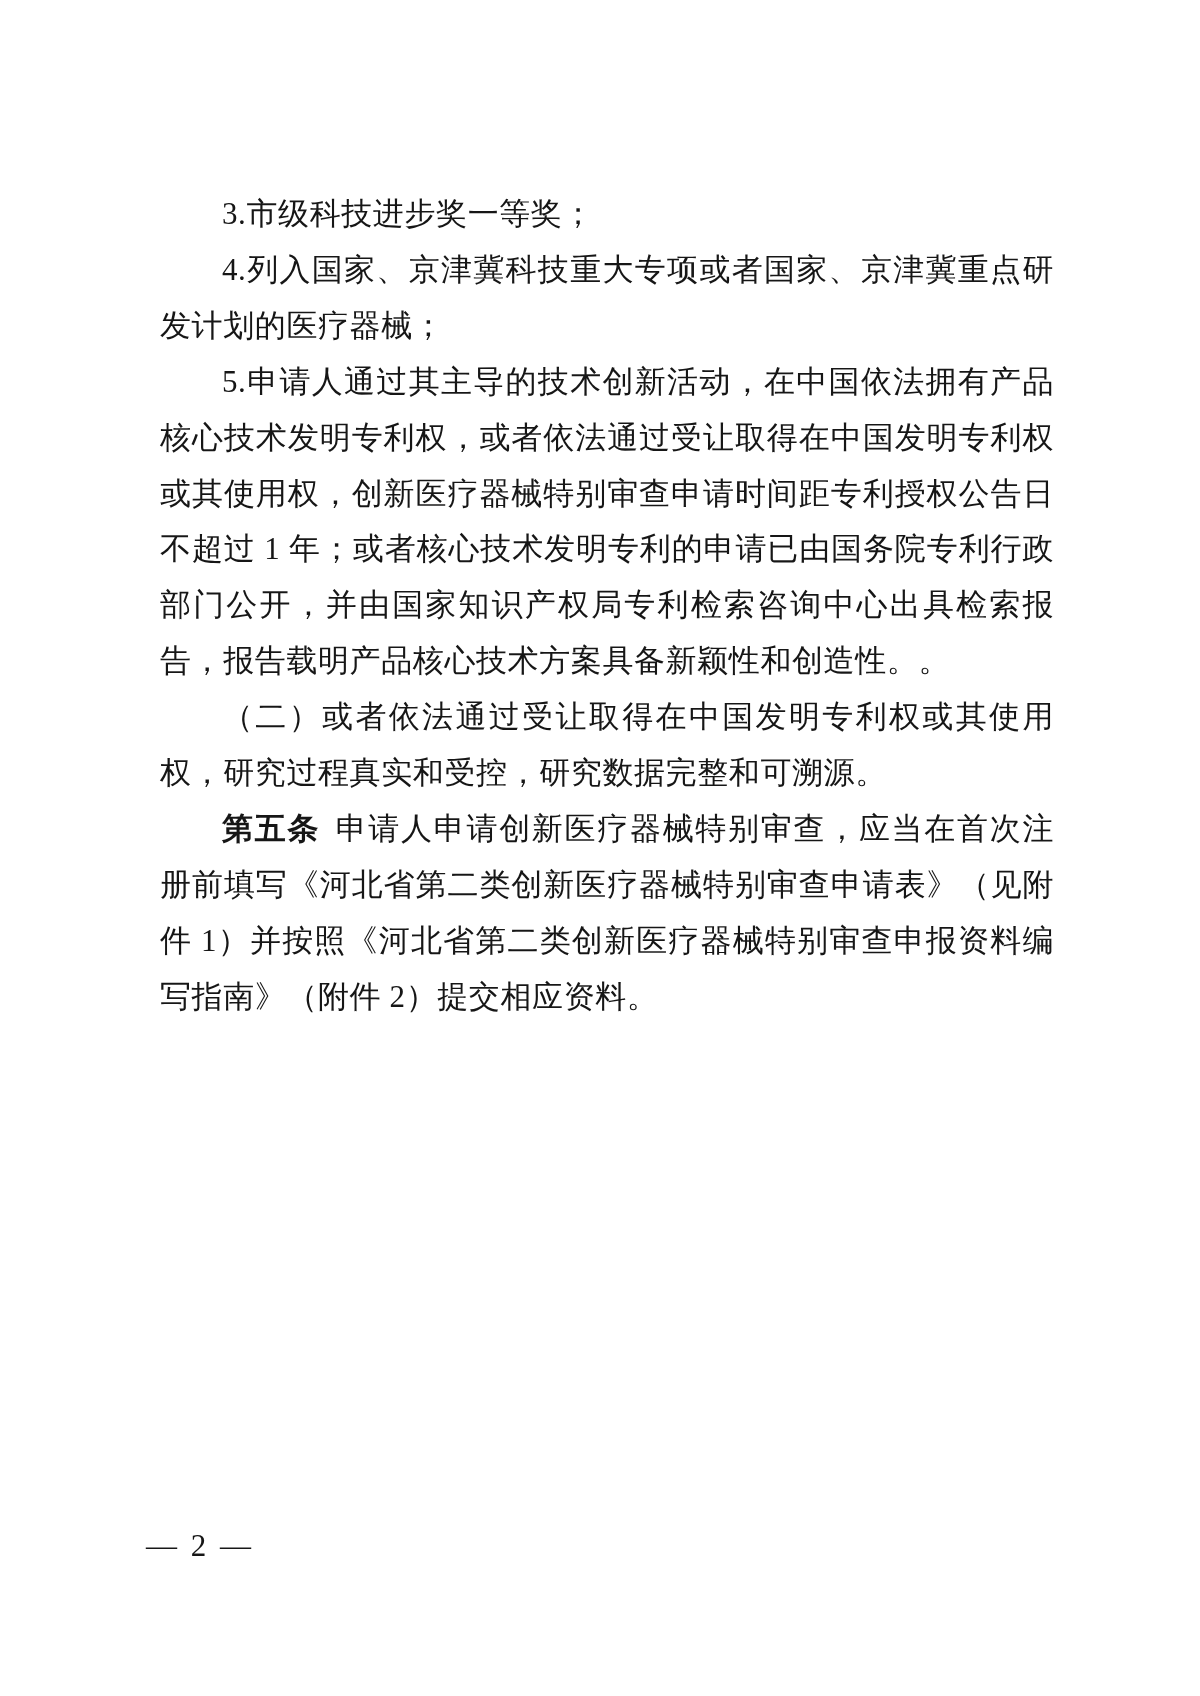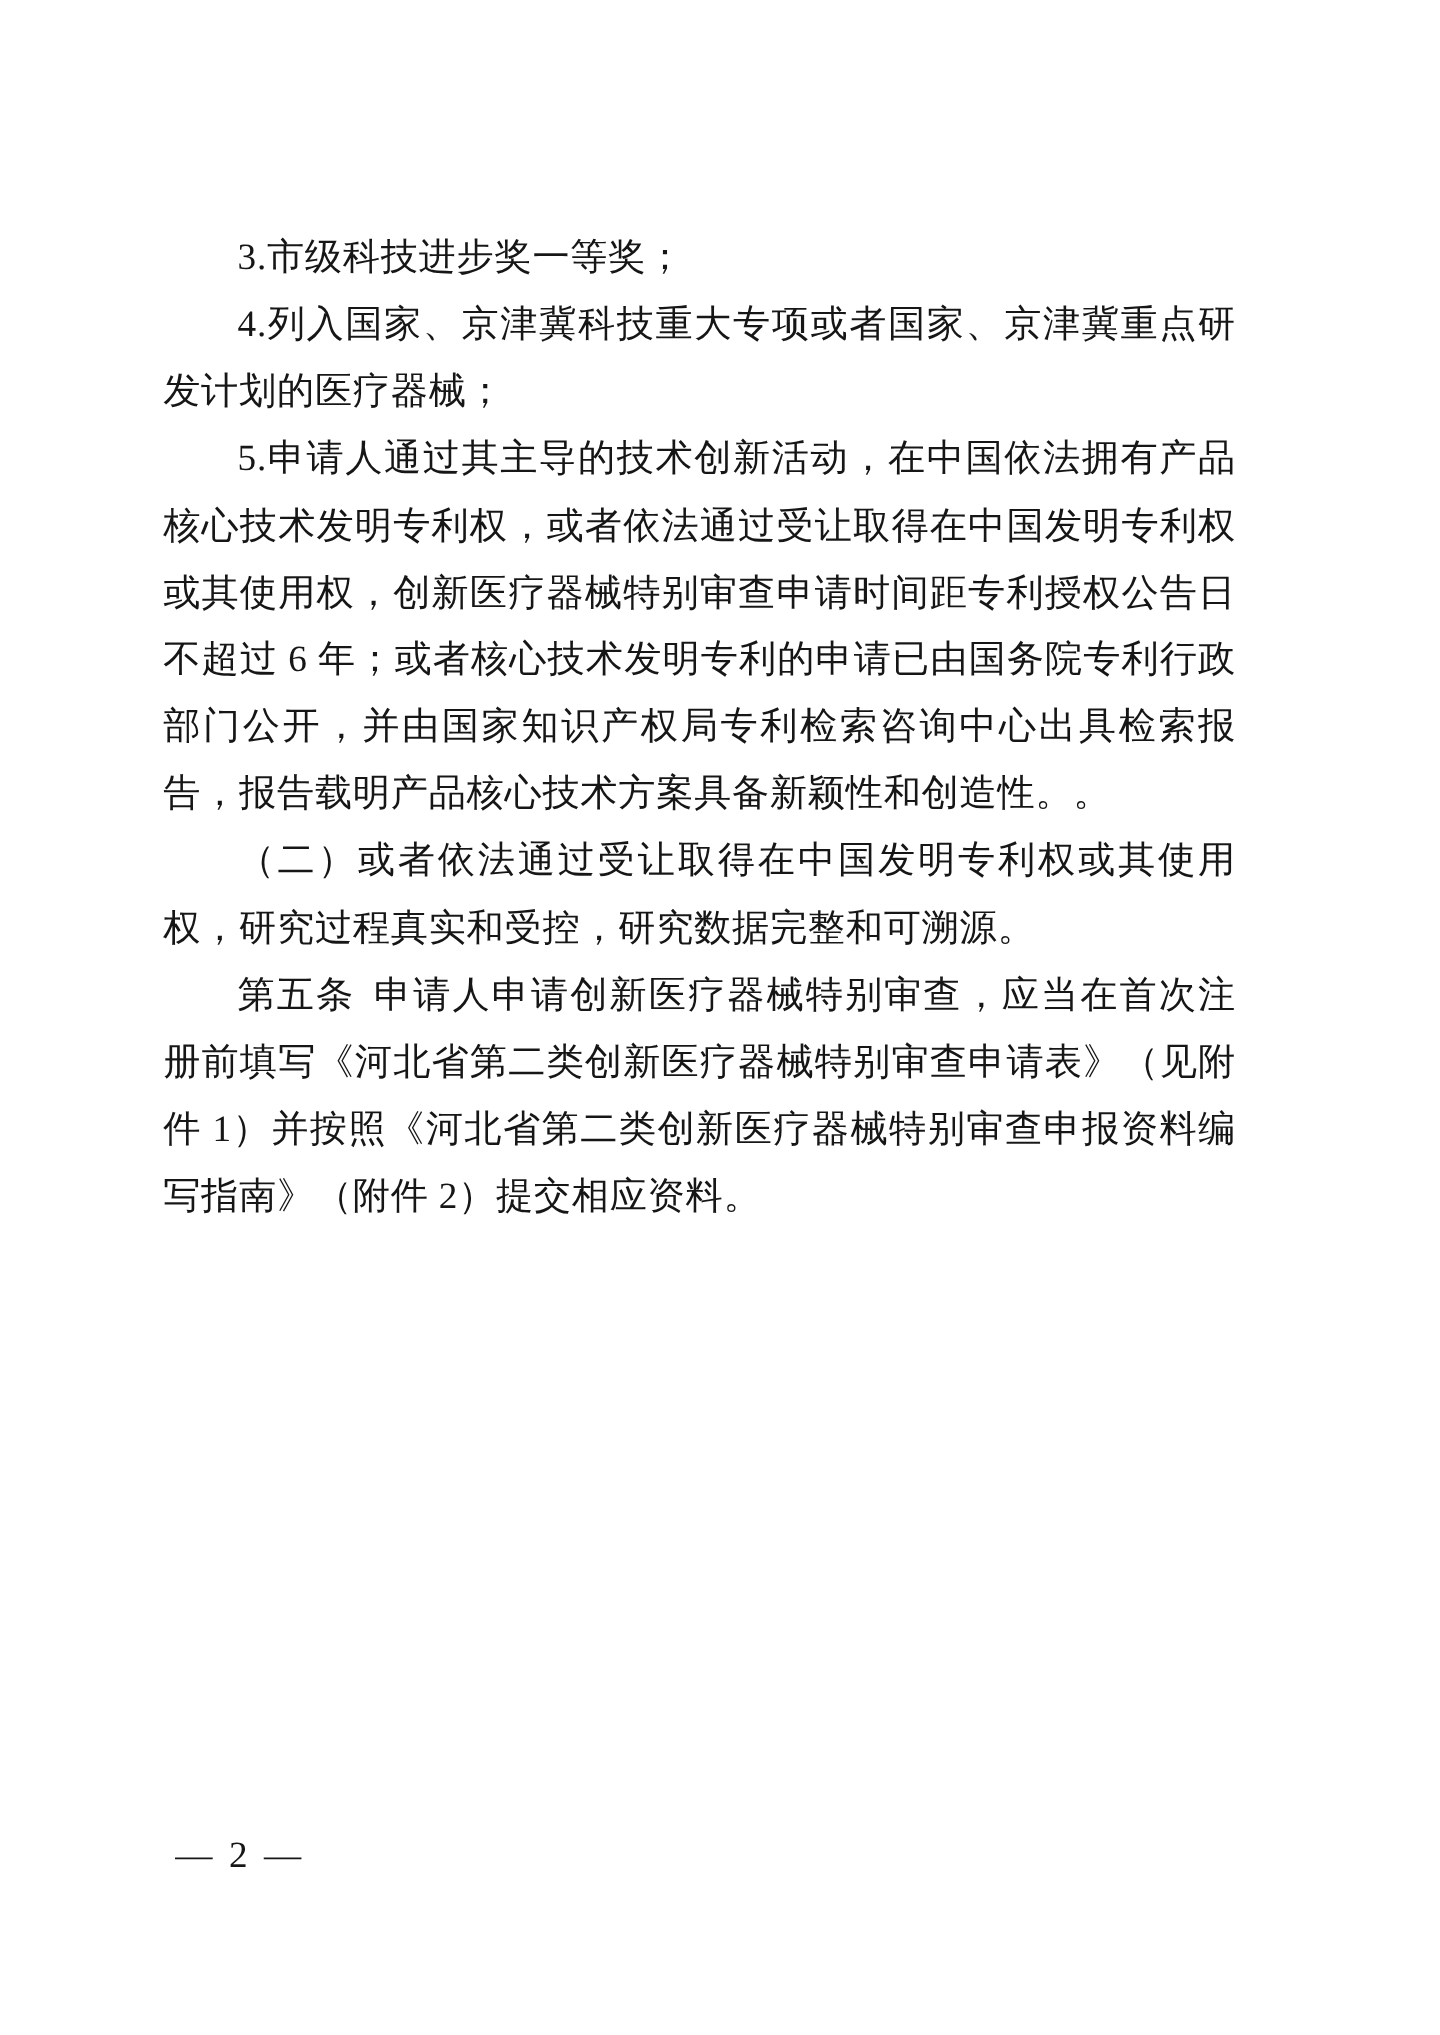--- a/index.html
+++ b/index.html
@@ -12,55 +12,55 @@
     width: 1200px;
     height: 1696px;
     margin: 0 auto;
     background: #ffffff;
     overflow: hidden;
     font-family: "Liberation Serif", "DejaVu Serif", serif;
     color: #161616;
   }
   .doc-body {
     position: absolute;
-    left: 136px;
+    left: 160px;
     top: 186px;
     width: 894px;
   }
   p.para {
     margin: 0;
     padding: 0;
     font-size: 31px;
     line-height: 55.9px;
     letter-spacing: 0.6px;
     text-align: justify;
     text-indent: 2em;
     word-break: break-all;
     color: #161616;
   }
   .lead {
-    font-weight: 400;
+    font-weight: 700;
     font-family: "Liberation Sans", "DejaVu Sans", sans-serif;
     margin-right: 0.5em;
   }
   .footer {
     position: absolute;
     left: 146px;
     top: 1528px;
     font-size: 31px;
     letter-spacing: 3px;
     color: #161616;
     font-family: "Liberation Serif", "DejaVu Serif", serif;
   }
 </style>
 </head>
 <body>
 
 <div class="page">
   <div class="doc-body">
       <p class="para">3.市级科技进步奖一等奖；</p>
       <p class="para">4.列入国家、京津冀科技重大专项或者国家、京津冀重点研发计划的医疗器械；</p>
-      <p class="para">5.申请人通过其主导的技术创新活动，在中国依法拥有产品核心技术发明专利权，或者依法通过受让取得在中国发明专利权或其使用权，创新医疗器械特别审查申请时间距专利授权公告日不超过 6 年；或者核心技术发明专利的申请已由国务院专利行政部门公开，并由国家知识产权局专利检索咨询中心出具检索报告，报告载明产品核心技术方案具备新颖性和创造性。。</p>
+      <p class="para">5.申请人通过其主导的技术创新活动，在中国依法拥有产品核心技术发明专利权，或者依法通过受让取得在中国发明专利权或其使用权，创新医疗器械特别审查申请时间距专利授权公告日不超过 1 年；或者核心技术发明专利的申请已由国务院专利行政部门公开，并由国家知识产权局专利检索咨询中心出具检索报告，报告载明产品核心技术方案具备新颖性和创造性。。</p>
       <p class="para">（二）或者依法通过受让取得在中国发明专利权或其使用权，研究过程真实和受控，研究数据完整和可溯源。</p>
       <p class="para"><span class="lead">第五条</span>申请人申请创新医疗器械特别审查，应当在首次注册前填写《河北省第二类创新医疗器械特别审查申请表》（见附件 1）并按照《河北省第二类创新医疗器械特别审查申报资料编写指南》（附件 2）提交相应资料。</p>
     </div>
   <div class="footer">— 2 —</div>
 </div>
 
 </body></html>

